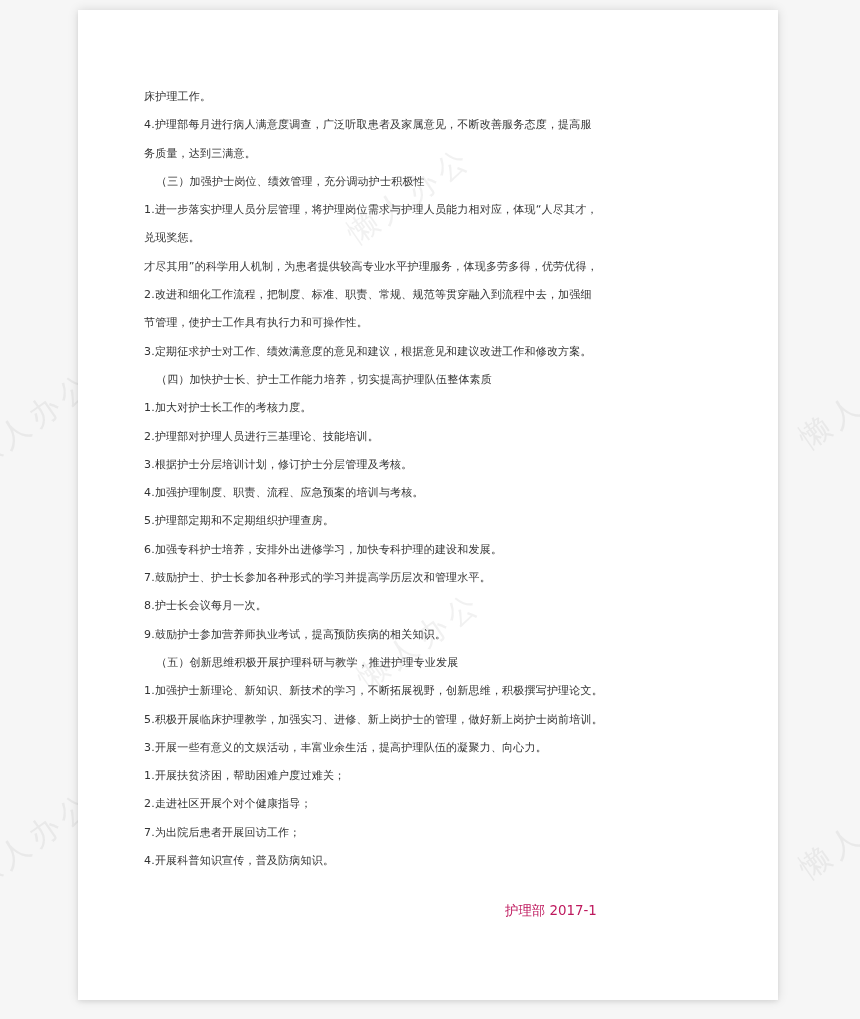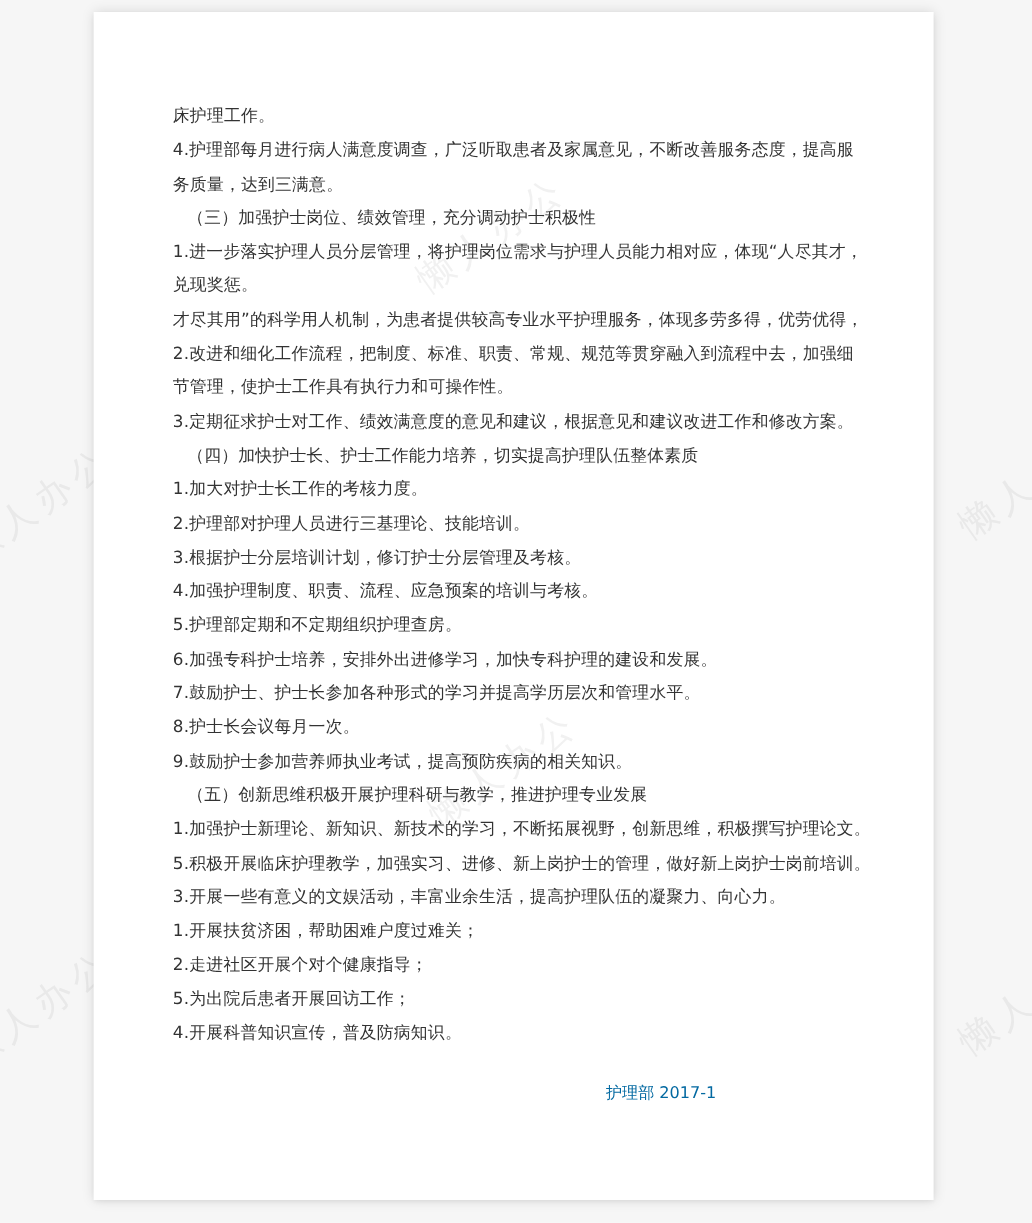--- a/index.html
+++ b/index.html
@@ -23,36 +23,36 @@
     background: #ffffff;
     box-shadow: 0 0 10px rgba(0,0,0,0.13), 0 2px 4px rgba(0,0,0,0.06);
   }
   .content {
     position: absolute;
     left: 66px;
     top: 73px;
     width: 590px;
   }
   .line {
-    font-size: 14px;
+    font-size: 11px;
     color: #333333;
     line-height: 28.3px;
     height: 28.3px;
     white-space: nowrap;
     letter-spacing: 0.2px;
   }
   .heading {
     margin-left: 12px;
   }
   .signature {
     position: absolute;
     left: 427px;
     top: 892px;
     font-size: 13.4px;
-    color: #0369a1;
+    color: #be185d;
     white-space: nowrap;
   }
   .watermark {
     position: absolute;
     font-size: 30px;
     color: rgba(150,150,150,0.13);
     transform: rotate(-35deg);
     white-space: nowrap;
     pointer-events: none;
     letter-spacing: 6px;
@@ -90,18 +90,18 @@
     <div class="line">6.加强专科护士培养，安排外出进修学习，加快专科护理的建设和发展。</div>
     <div class="line">7.鼓励护士、护士长参加各种形式的学习并提高学历层次和管理水平。</div>
     <div class="line">8.护士长会议每月一次。</div>
     <div class="line">9.鼓励护士参加营养师执业考试，提高预防疾病的相关知识。</div>
     <div class="line heading">（五）创新思维积极开展护理科研与教学，推进护理专业发展</div>
     <div class="line">1.加强护士新理论、新知识、新技术的学习，不断拓展视野，创新思维，积极撰写护理论文。</div>
     <div class="line">5.积极开展临床护理教学，加强实习、进修、新上岗护士的管理，做好新上岗护士岗前培训。</div>
     <div class="line">3.开展一些有意义的文娱活动，丰富业余生活，提高护理队伍的凝聚力、向心力。</div>
     <div class="line">1.开展扶贫济困，帮助困难户度过难关；</div>
     <div class="line">2.走进社区开展个对个健康指导；</div>
-    <div class="line">5.为出院后患者开展回访工作；</div>
+    <div class="line">7.为出院后患者开展回访工作；</div>
     <div class="line">4.开展科普知识宣传，普及防病知识。</div>
   </div>
 
   <div class="signature">护理部 2017-1</div>
 </div>
 
 </body></html>

